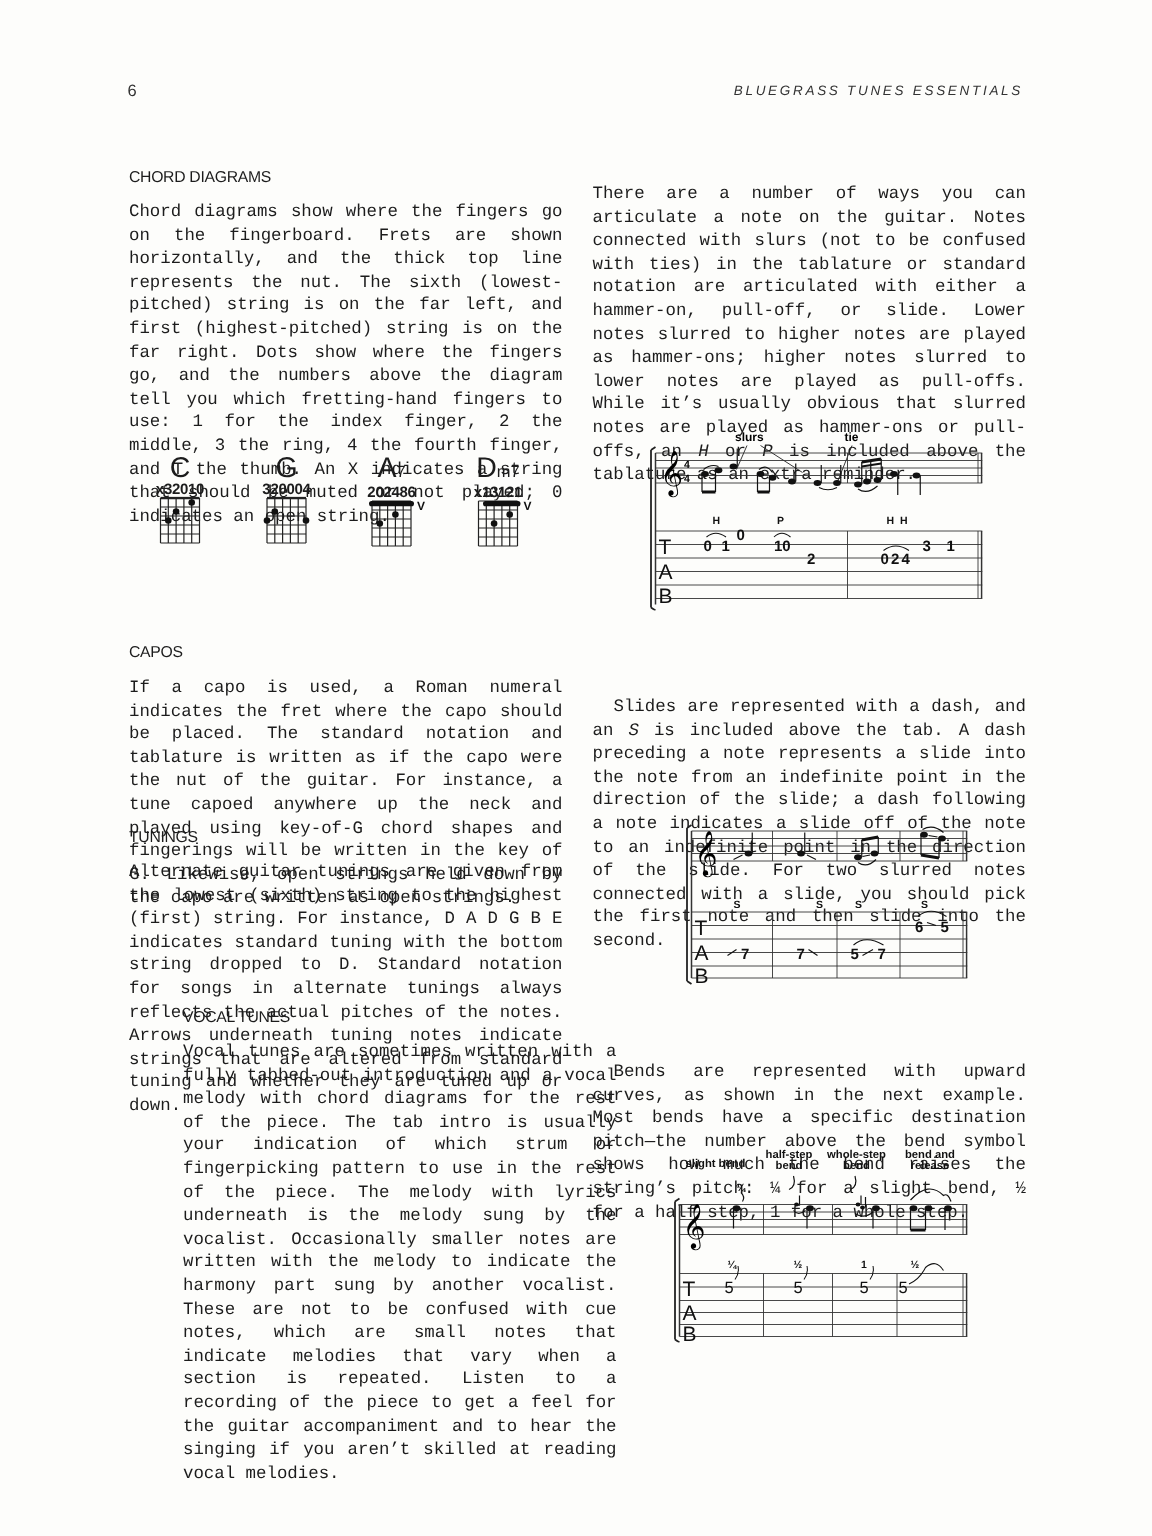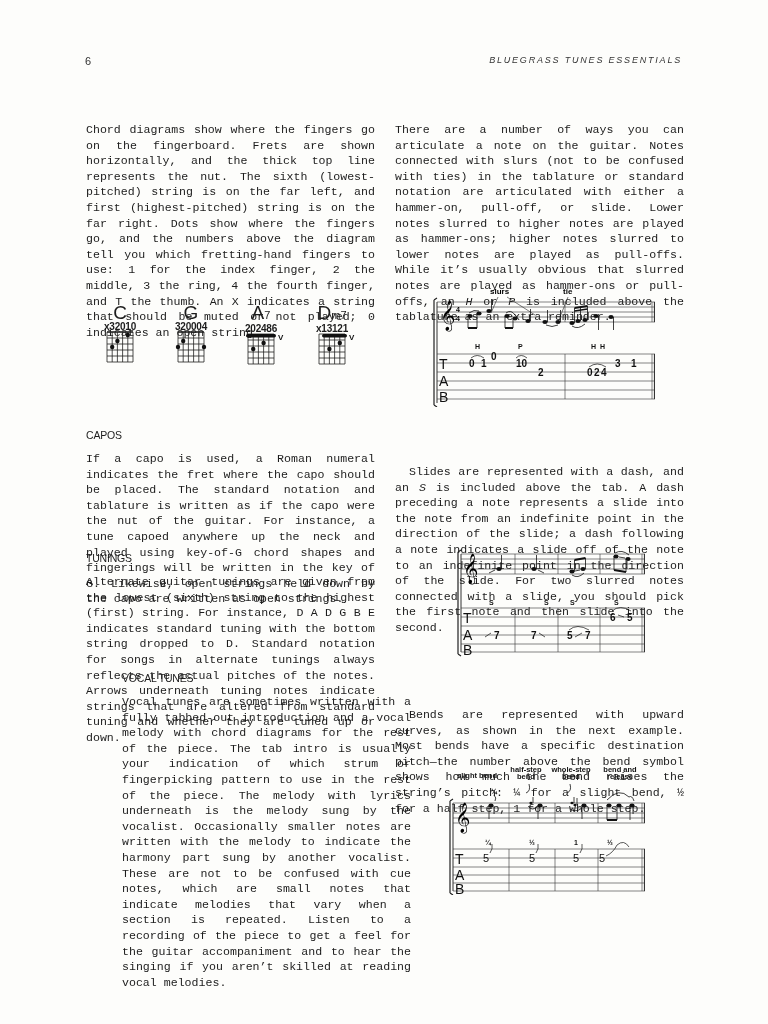--- a/index.html
+++ b/index.html
@@ -22,20 +22,21 @@
 </style>
 </head>
 <body>
 
 <div class="page">
 
   <div class="folio">6</div>
   <div class="running-head">BLUEGRASS TUNES ESSENTIALS</div>
 
   <div class="col col-left" style="top:112px;">
+    <h2>CHORD DIAGRAMS</h2>
     <p class="body" style="margin-top:10px;">Chord diagrams show where the fingers go on the fingerboard. Frets are shown horizontally, and the thick top line represents the nut. The sixth (lowest-pitched) string is on the far left, and first (highest-pitched) string is on the far right. Dots show where the fingers go, and the numbers above the diagram tell you which fretting-hand fingers to use: 1 for the index finger, 2 the middle, 3 the ring, 4 the fourth finger, and T the thumb. An X indicates a string that should be muted or not played; 0 indicates an open string.</p>
   </div>
 
   <div>
     <div class="chord" style="left:100px; top:304px;">
       <div class="chord-name"><span>C</span></div>
       <div class="chord-fing">x32010</div>
       <svg width="40" height="40">
         <g stroke="#222" stroke-width="0.8" fill="none">
           <line x1="7" y1="1" x2="33" y2="1" stroke-width="1.6"></line>

